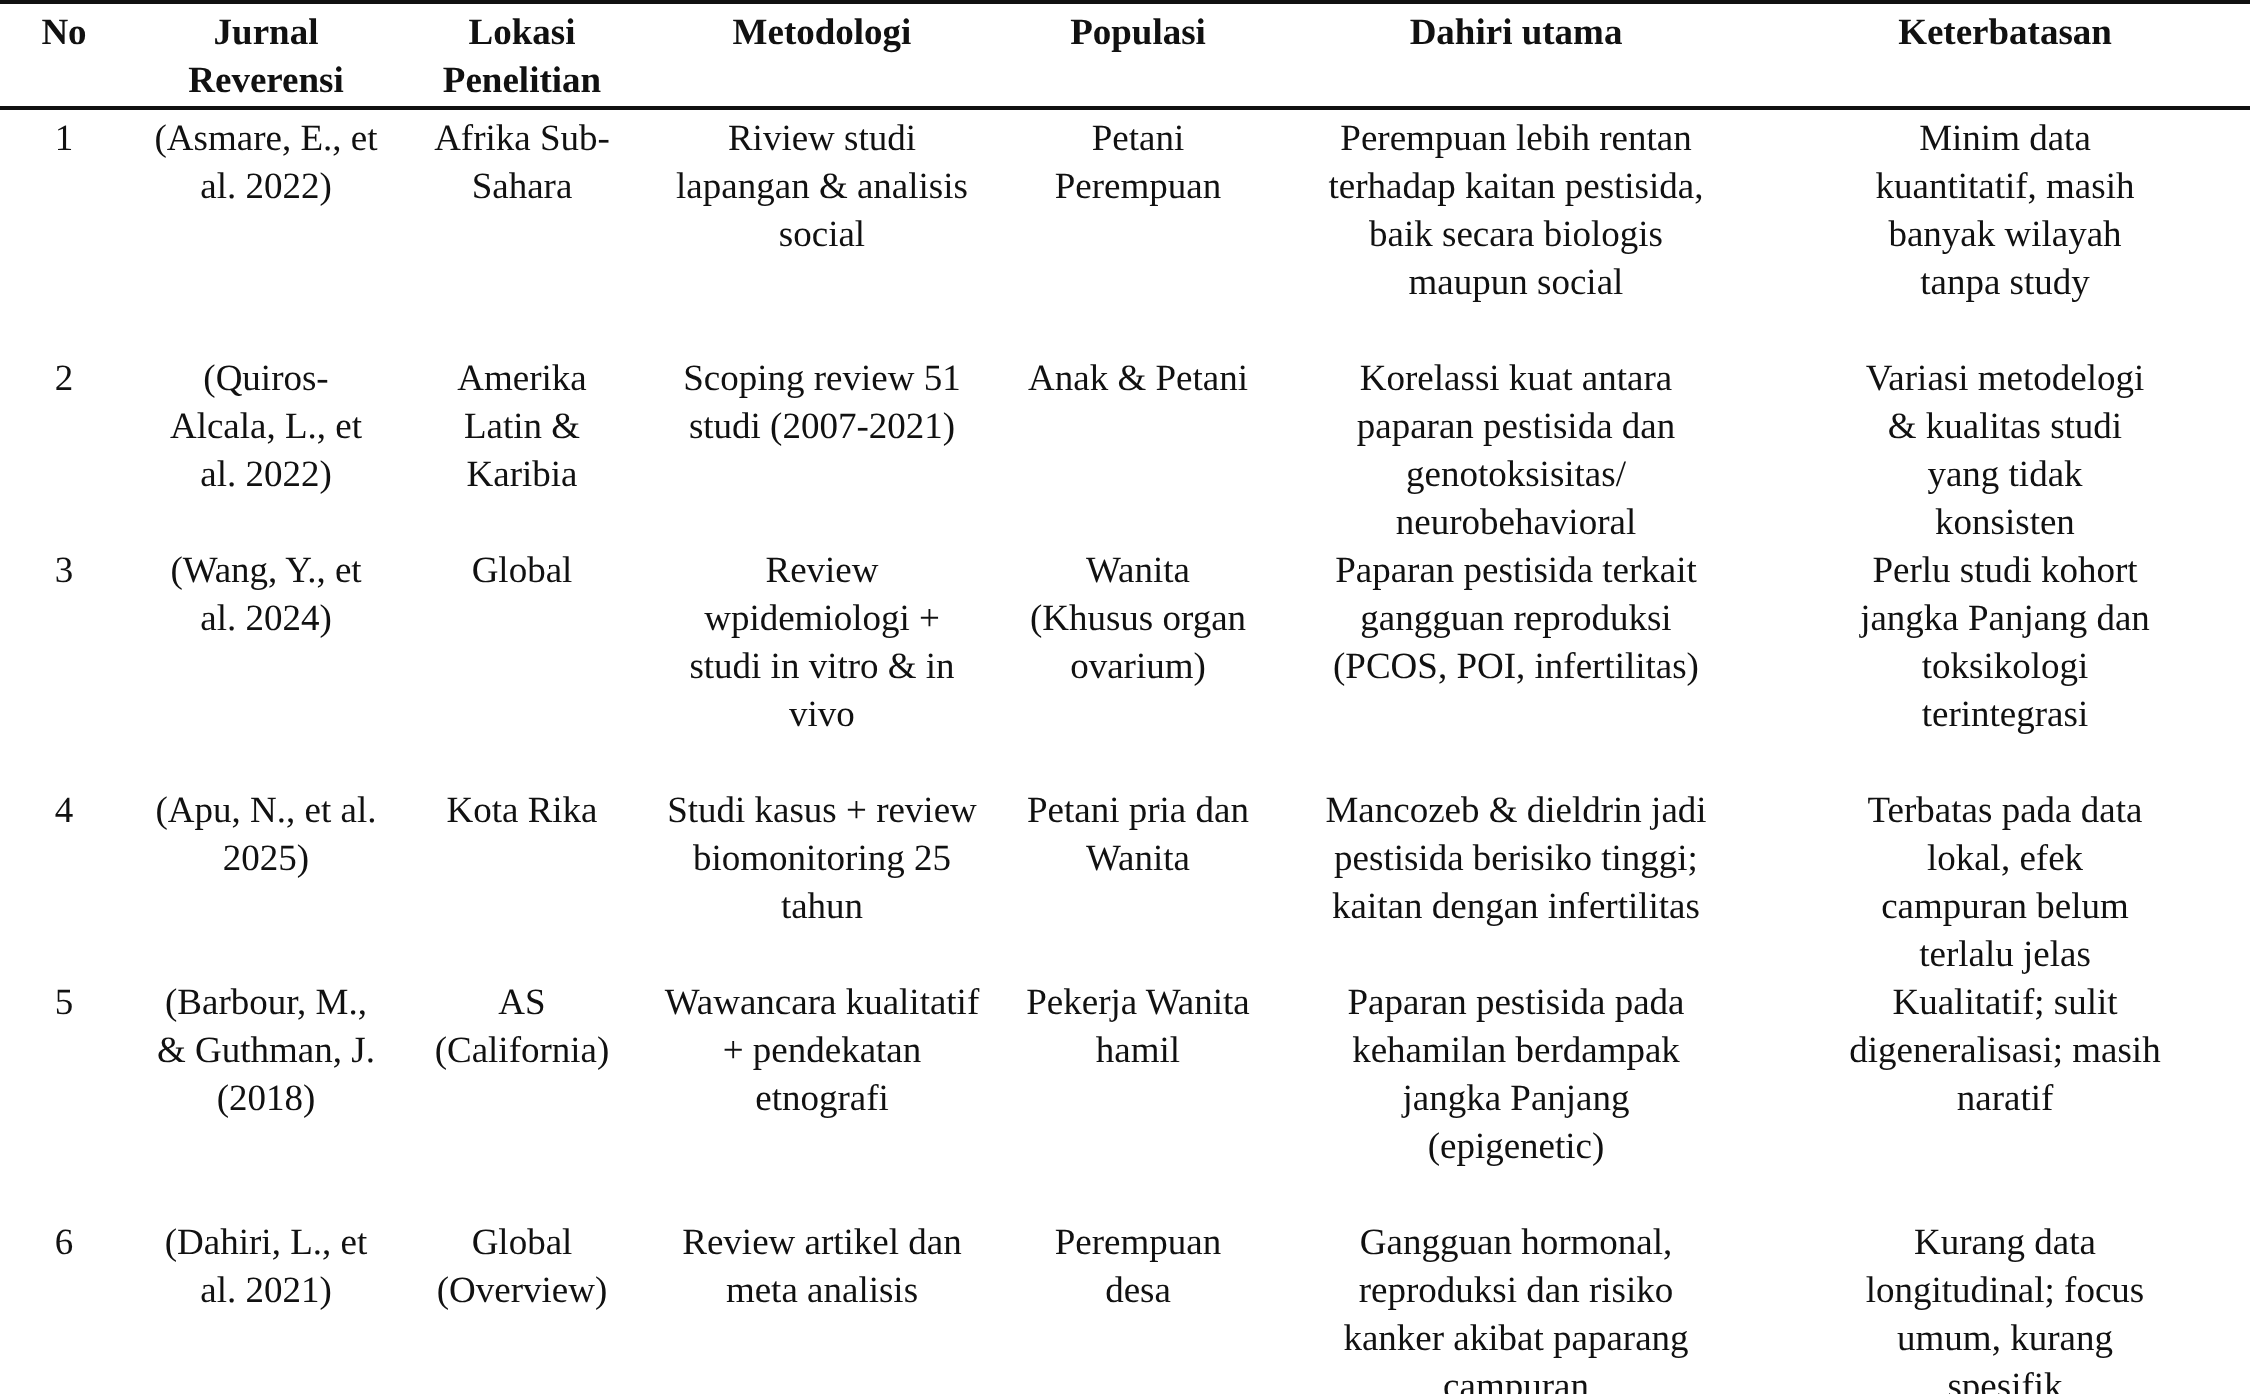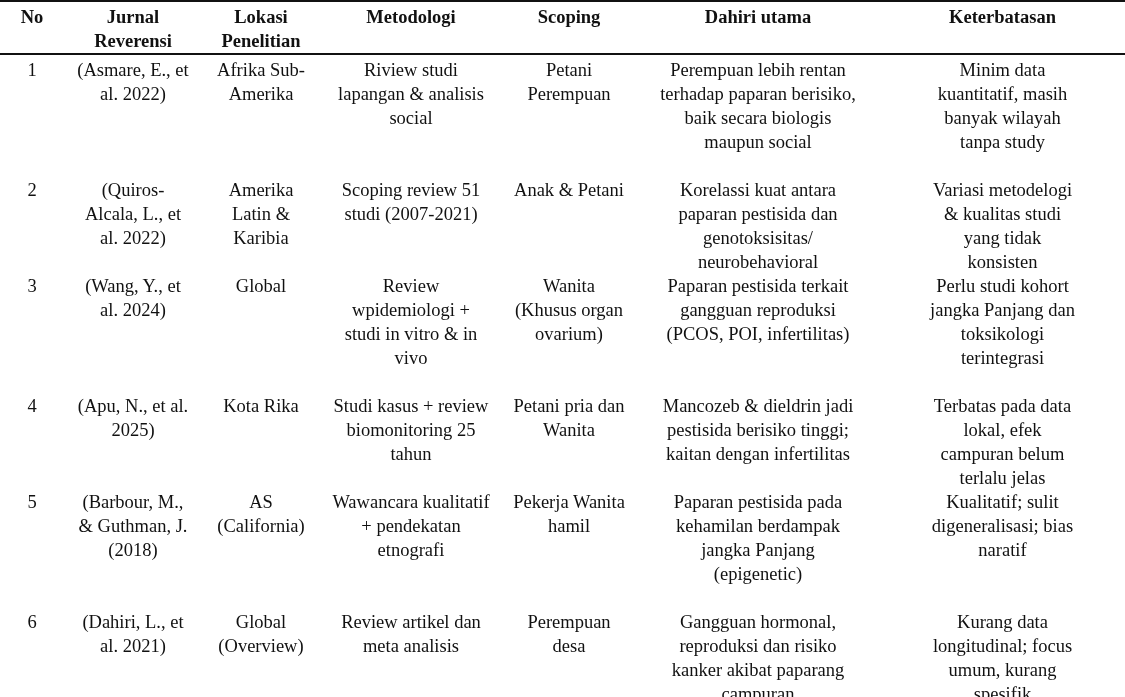--- a/index.html
+++ b/index.html
@@ -35,39 +35,39 @@
       <col class="c6">
   </colgroup>
   <thead>
     <tr>
       <th class="cell">No</th>
       <th class="cell">Jurnal
 Reverensi</th>
       <th class="cell">Lokasi
 Penelitian</th>
       <th class="cell">Metodologi</th>
-      <th class="cell">Scoping</th>
+      <th class="cell">Populasi</th>
       <th class="cell">Dahiri utama</th>
       <th class="cell">Keterbatasan</th>
     </tr>
   </thead>
   <tbody>
     <tr class="r1">
       <td class="cell">1</td>
       <td class="cell">(Asmare, E., et
 al. 2022)</td>
       <td class="cell">Afrika Sub-
-Amerika</td>
+Sahara</td>
       <td class="cell">Riview studi
 lapangan &amp; analisis
 social</td>
       <td class="cell">Petani
 Perempuan</td>
       <td class="cell">Perempuan lebih rentan
-terhadap paparan berisiko,
+terhadap kaitan pestisida,
 baik secara biologis
 maupun social</td>
       <td class="cell">Minim data
 kuantitatif, masih
 banyak wilayah
 tanpa study</td>
     </tr>
     <tr class="r2">
       <td class="cell">2</td>
       <td class="cell">(Quiros-
@@ -136,21 +136,21 @@
       <td class="cell">Wawancara kualitatif
 + pendekatan
 etnografi</td>
       <td class="cell">Pekerja Wanita
 hamil</td>
       <td class="cell">Paparan pestisida pada
 kehamilan berdampak
 jangka Panjang
 (epigenetic)</td>
       <td class="cell">Kualitatif; sulit
-digeneralisasi; bias
+digeneralisasi; masih
 naratif</td>
     </tr>
     <tr class="r6">
       <td class="cell">6</td>
       <td class="cell">(Dahiri, L., et
 al. 2021)</td>
       <td class="cell">Global
 (Overview)</td>
       <td class="cell">Review artikel dan
 meta analisis</td>

